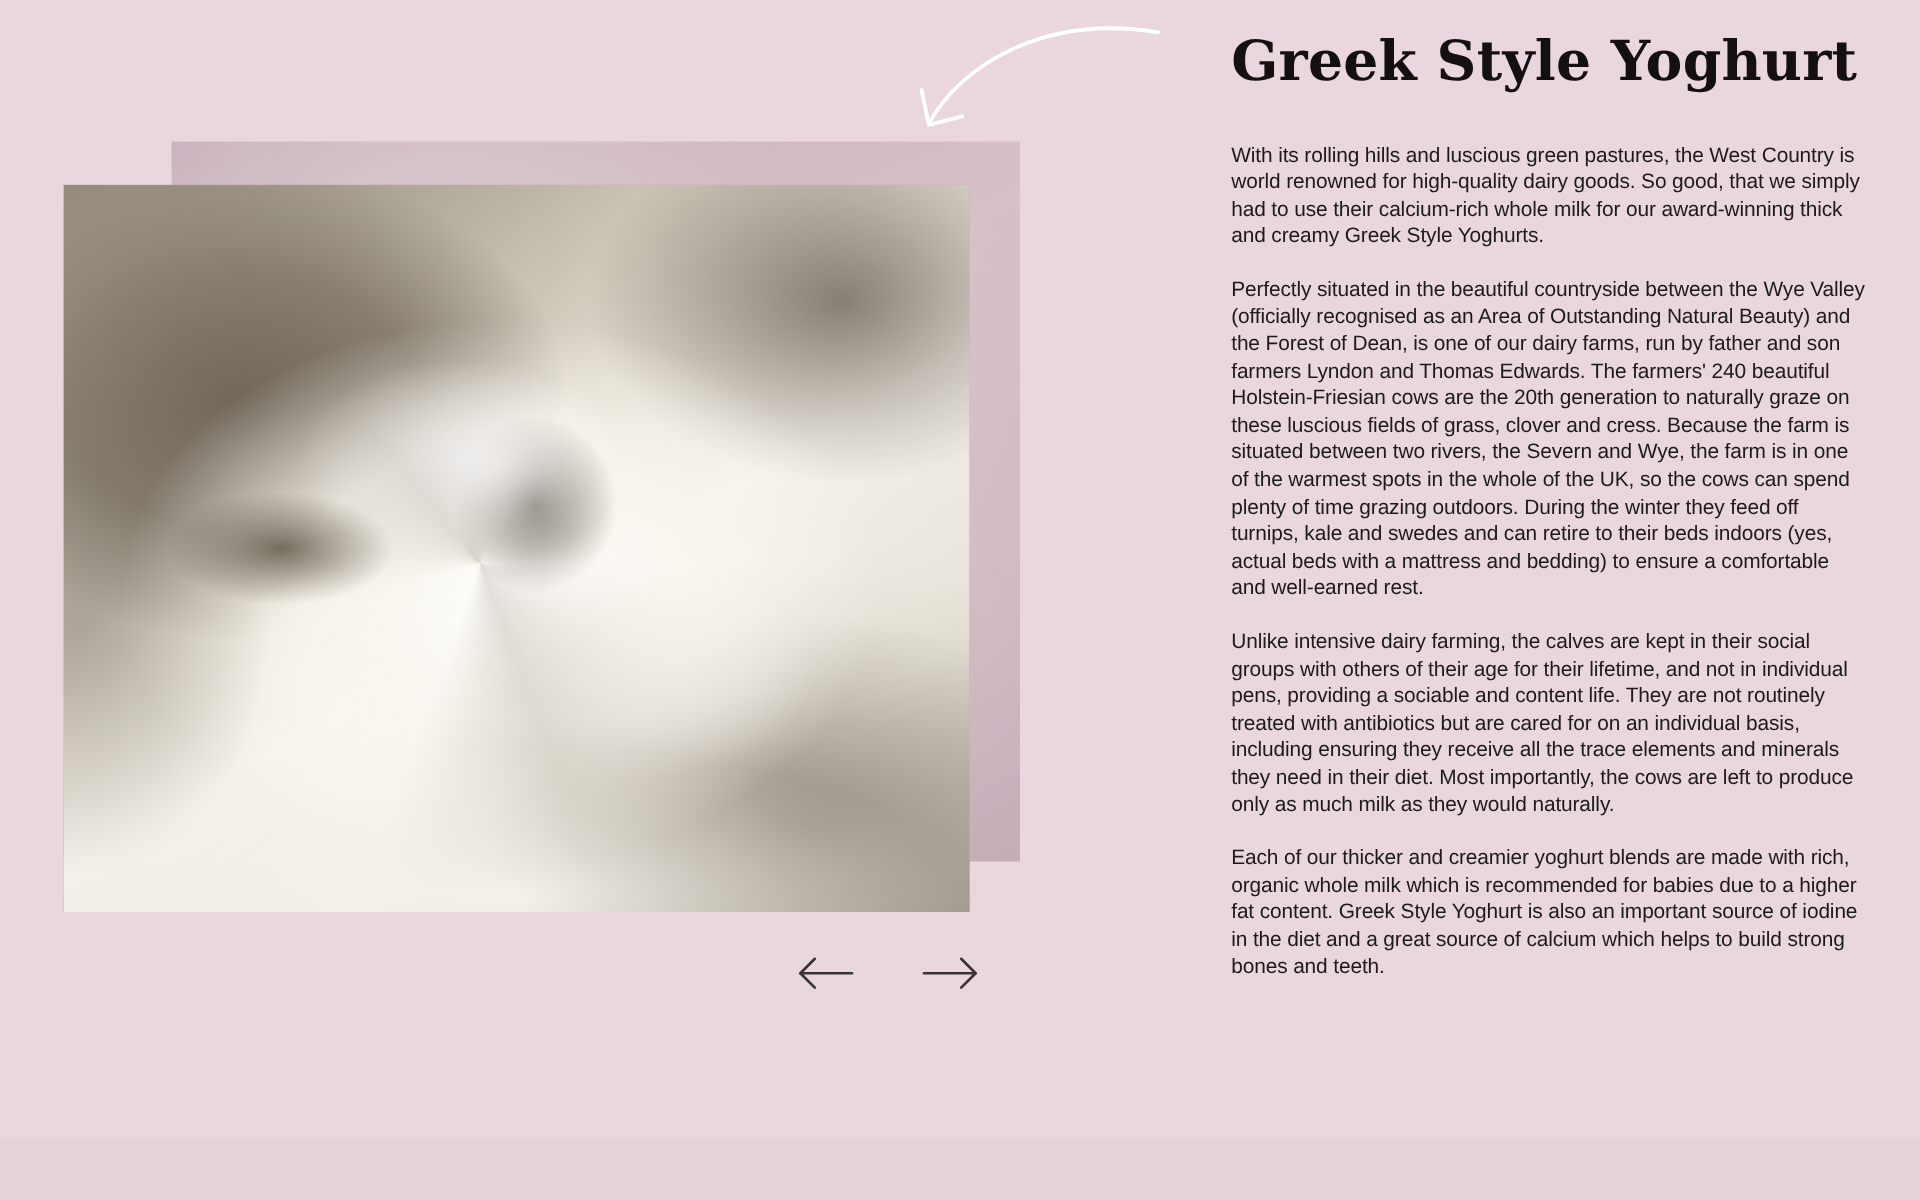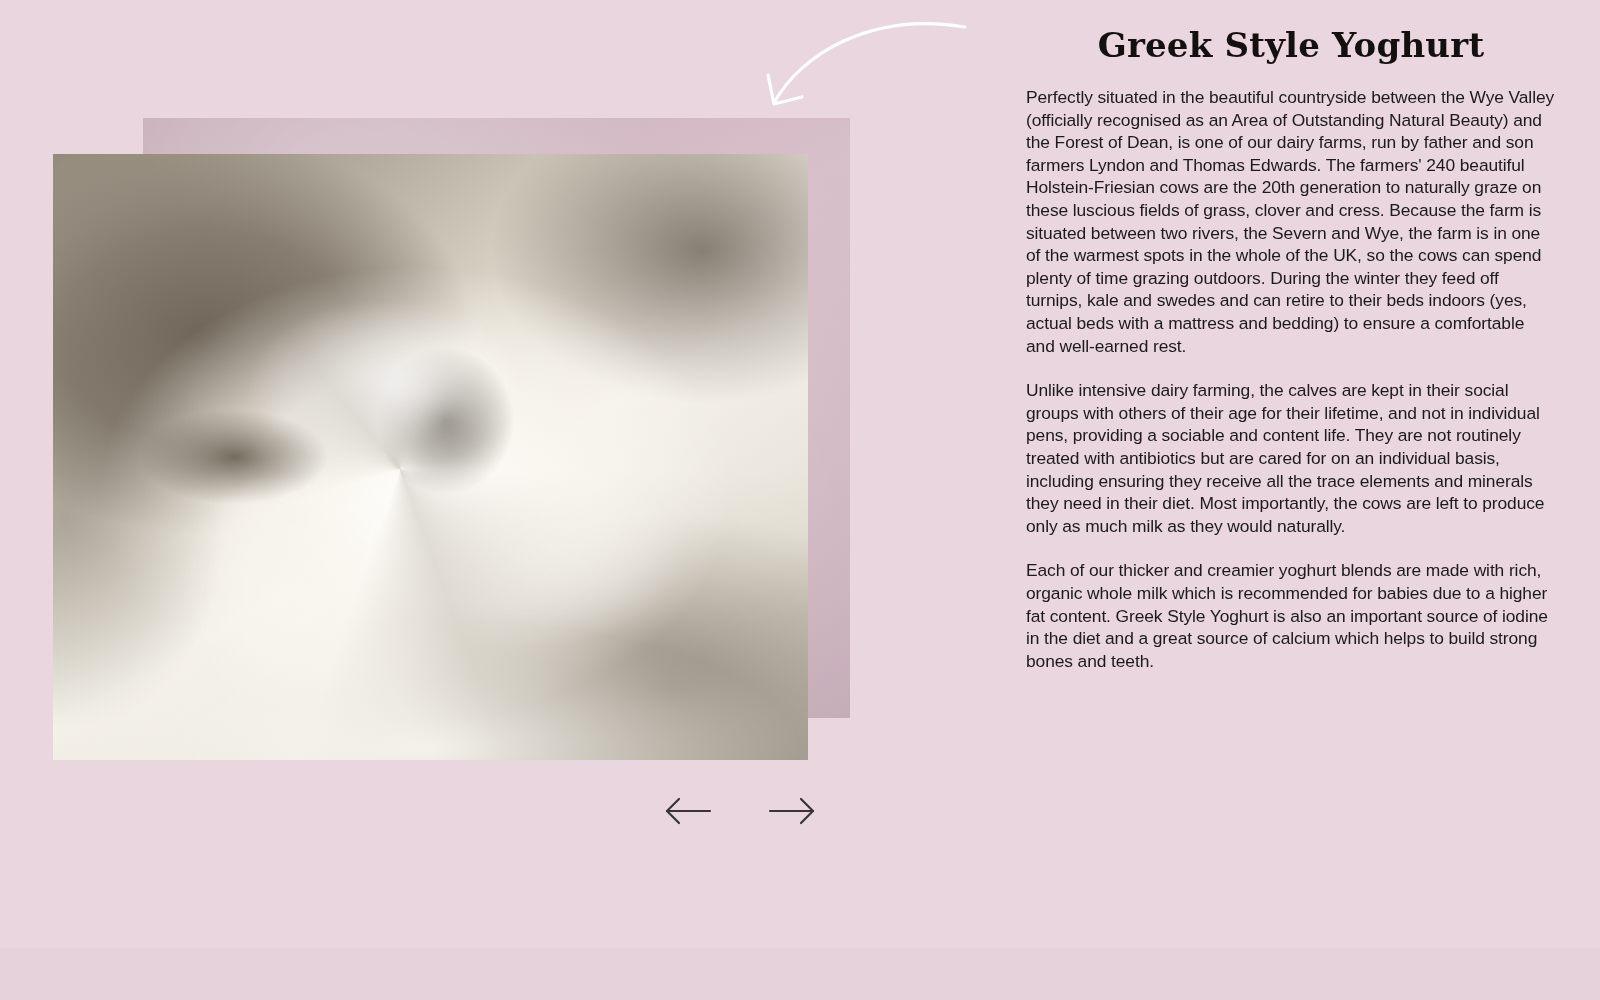--- a/index.html
+++ b/index.html
@@ -134,28 +134,27 @@
   .content-panel {
     position: absolute;
     left: 1026px;
     top: 0;
     width: 530px;
     height: 1000px;
     padding-top: 26px;
   }
   .title {
     font-family: "DejaVu Serif", "Liberation Serif", serif;
-    font-size: 34px;
+    font-size: 46px;
     line-height: 1.12;
     letter-spacing: 0.2px;
     color: #14100f;
     font-weight: 700;
-    margin-bottom: 22px;
+    margin-bottom: 40px;
     white-space: nowrap;
-    text-align: center;
   }
   .body-copy p {
     font-family: "Liberation Sans", sans-serif;
     font-size: 17.4px;
     line-height: 22.6px;
     color: #1d1a1b;
     margin-bottom: 22px;
     letter-spacing: -0.1px;
   }
   .body-copy p:last-child { margin-bottom: 10px; }
@@ -208,20 +207,21 @@
             <path d="M33 3 L45 15 L33 27" stroke="#3b3436" stroke-width="2.2" stroke-linecap="round" stroke-linejoin="round" fill="none"></path>
           </svg>
         </span>
       </button>
     </div>
   </div>
 
   <div class="content-panel">
     <h1 class="title">Greek Style Yoghurt</h1>
     <div class="body-copy">
+      <p>With its rolling hills and luscious green pastures, the West Country is world renowned for high-quality dairy goods. So good, that we simply had to use their calcium-rich whole milk for our award-winning thick and creamy Greek Style Yoghurts.</p>
       <p>Perfectly situated in the beautiful countryside between the Wye Valley (officially recognised as an Area of Outstanding Natural Beauty) and the Forest of Dean, is one of our dairy farms, run by father and son farmers Lyndon and Thomas Edwards. The farmers' 240 beautiful Holstein-Friesian cows are the 20th generation to naturally graze on these luscious fields of grass, clover and cress. Because the farm is situated between two rivers, the Severn and Wye, the farm is in one of the warmest spots in the whole of the UK, so the cows can spend plenty of time grazing outdoors. During the winter they feed off turnips, kale and swedes and can retire to their beds indoors (yes, actual beds with a mattress and bedding) to ensure a comfortable and well-earned rest.</p>
       <p>Unlike intensive dairy farming, the calves are kept in their social groups with others of their age for their lifetime, and not in individual pens, providing a sociable and content life. They are not routinely treated with antibiotics but are cared for on an individual basis, including ensuring they receive all the trace elements and minerals they need in their diet. Most importantly, the cows are left to produce only as much milk as they would naturally.</p>
       <p>Each of our thicker and creamier yoghurt blends are made with rich, organic whole milk which is recommended for babies due to a higher fat content. Greek Style Yoghurt is also an important source of iodine in the diet and a great source of calcium which helps to build strong bones and teeth.</p>
     </div>
   </div>
 
   <div class="bottom-strip"></div>
 </div>
 
 </body></html>

